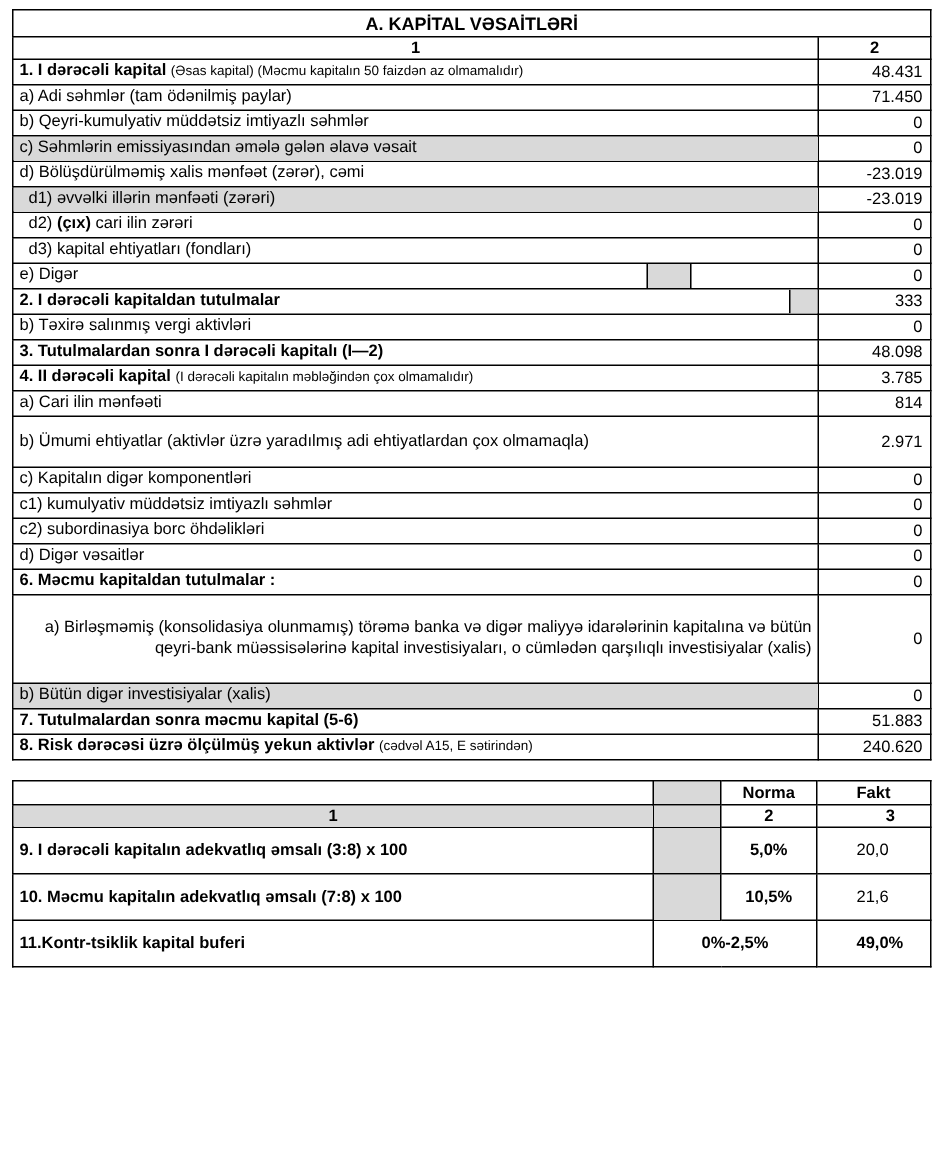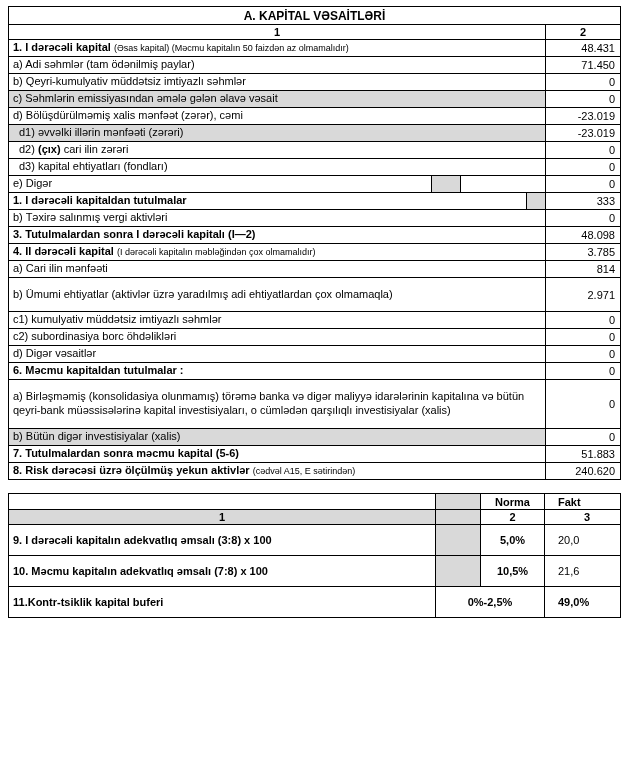--- a/index.html
+++ b/index.html
@@ -39,21 +39,21 @@
     content:""; position:absolute; top:0; bottom:0; right:0; width:18px;
     background:var(--shade); border-left:1px solid var(--line);
   }
 
   
   .t2 { margin-top:13px;border-radius:16px; }
   .t2 td { height:16px; }
   .t2 .hrowB td { height:15px; }
   .t2 .data td { height:31px; }
   .t2 .norma { text-align:center; }
-  .t2 .fakt  { padding-left:13px; }
+  .t2 .fakt  { padding-left:26px; }
 </style>
 </head>
 <body>
 
 <div class="page">
 
   <table class="t1">
     <colgroup>
         <col style="width:537px">
         <col style="width:75px">
@@ -97,21 +97,21 @@
         </tr>
         <tr>
           <td class="lbl ind"><span>d3) kapital ehtiyatları (fondları)</span></td>
           <td class="val">0</td>
         </tr>
         <tr>
           <td class="lbl seg-e"><span>e) Digər</span></td>
           <td class="val">0</td>
         </tr>
         <tr>
-          <td class="lbl seg-2"><span class="b">1. I dərəcəli kapitaldan  tutulmalar</span></td>
+          <td class="lbl seg-2"><span class="b">2. I dərəcəli kapitaldan  tutulmalar</span></td>
           <td class="val">333</td>
         </tr>
         <tr>
           <td class="lbl"><span>b) Təxirə salınmış vergi aktivləri</span></td>
           <td class="val">0</td>
         </tr>
         <tr>
           <td class="lbl"><span class="b">3. Tutulmalardan  sonra I dərəcəli kapitalı (I—2)</span></td>
           <td class="val">48.098</td>
         </tr>
@@ -121,37 +121,41 @@
         </tr>
         <tr>
           <td class="lbl"><span>a) Cari ilin mənfəəti</span></td>
           <td class="val">814</td>
         </tr>
         <tr>
           <td class="lbl" style="height: 34px;"><span>b) Ümumi ehtiyatlar (aktivlər üzrə yaradılmış adi ehtiyatlardan çox olmamaqla)</span></td>
           <td class="val">2.971</td>
         </tr>
         <tr>
+          <td class="lbl"><span>c) Kapitalın digər komponentləri</span></td>
+          <td class="val">0</td>
+        </tr>
+        <tr>
           <td class="lbl"><span>c1) kumulyativ müddətsiz imtiyazlı səhmlər</span></td>
           <td class="val">0</td>
         </tr>
         <tr>
           <td class="lbl"><span>c2) subordinasiya borc öhdəlikləri</span></td>
           <td class="val">0</td>
         </tr>
         <tr>
           <td class="lbl"><span>d) Digər vəsaitlər</span></td>
           <td class="val">0</td>
         </tr>
         <tr>
           <td class="lbl"><span class="b">6. Məcmu kapitaldan tutulmalar :</span></td>
           <td class="val">0</td>
         </tr>
         <tr>
-          <td class="lbl" style="height: 49px;"><span>a) Birləşməmiş (konsolidasiya olunmamış) törəmə banka və digər maliyyə idarələrinin kapitalına və bütün qeyri-bank müəssisələrinə kapital investisiyaları, o cümlədən qarşılıqlı investisiyalar (xalis)</span></td>
+          <td class="lbl" style="height: 59px; text-align: right;"><span>a) Birləşməmiş (konsolidasiya olunmamış) törəmə banka və digər maliyyə idarələrinin kapitalına və bütün qeyri-bank müəssisələrinə kapital investisiyaları, o cümlədən qarşılıqlı investisiyalar (xalis)</span></td>
           <td class="val">0</td>
         </tr>
         <tr>
           <td class="lbl shade"><span>b) Bütün digər investisiyalar (xalis)</span></td>
           <td class="val">0</td>
         </tr>
         <tr>
           <td class="lbl"><span class="b">7. Tutulmalardan  sonra məcmu kapital (5-6)</span></td>
           <td class="val">51.883</td>
         </tr>

